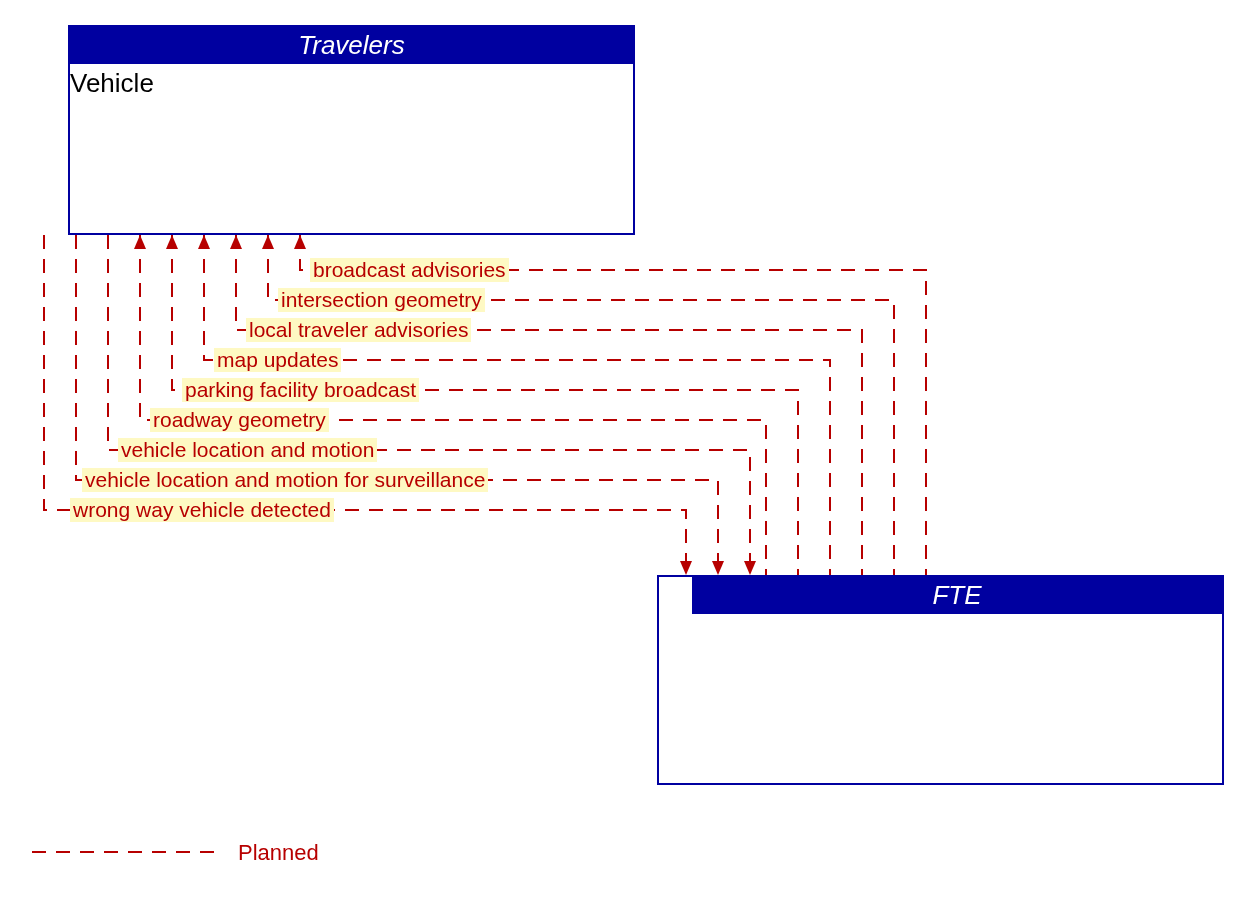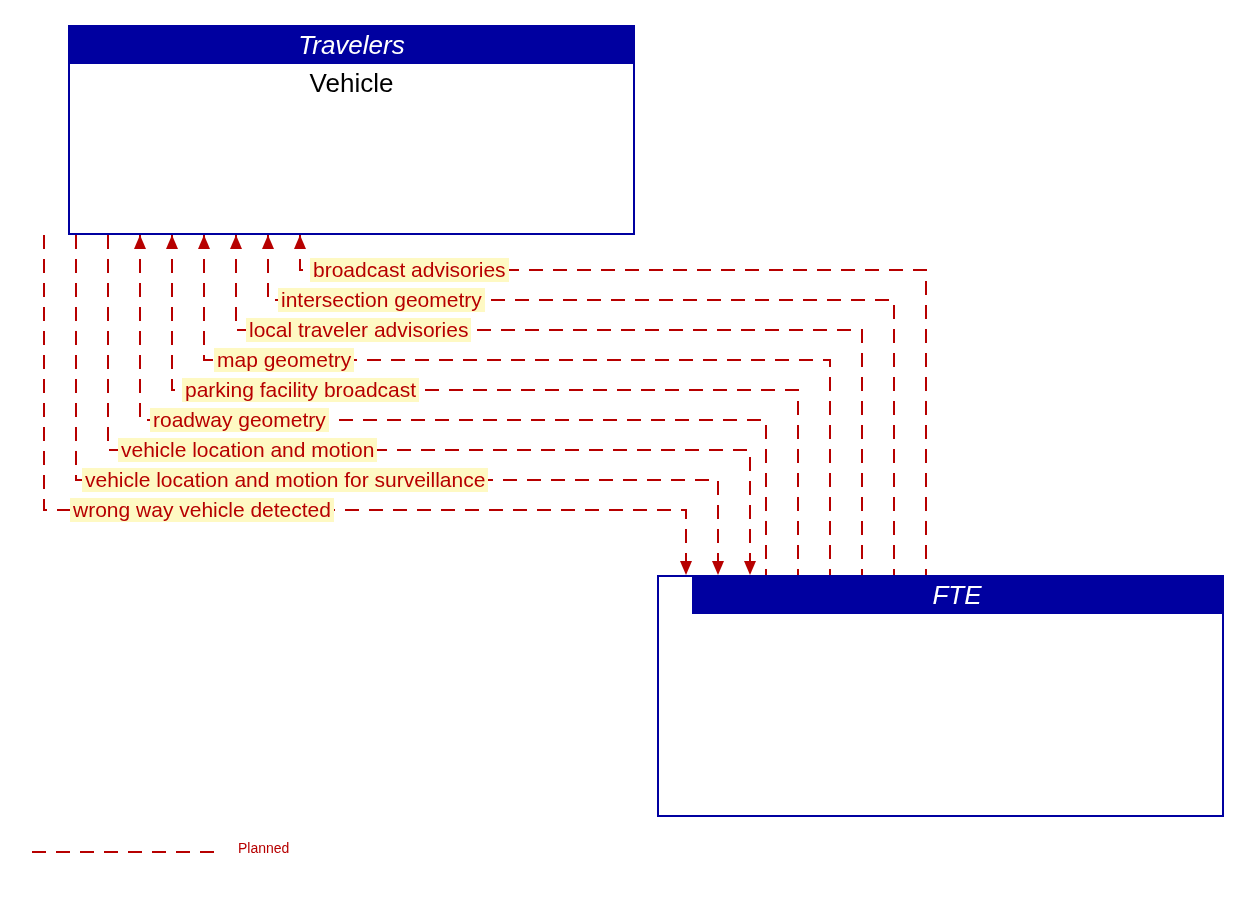--- a/index.html
+++ b/index.html
@@ -23,35 +23,35 @@
     color: #ffffff;
     font-style: italic;
     font-size: 26px;
     text-align: center;
     padding: 3px 0;
     line-height: 1.2;
   }
   .box-title {
     color: #000000;
     font-size: 26px;
-    text-align: center;
+    text-align: left;
     padding: 4px 0 0 0;
   }
   .flow-label {
     position: absolute;
     color: #b70000;
     font-size: 21px;
     white-space: nowrap;
     background: #fef9c3;
     padding: 0 3px;
   }
   .legend {
     position: absolute;
     color: #b70000;
-    font-size: 14px;
+    font-size: 22px;
     display: flex;
     align-items: center;
     gap: 20px;
   }
   svg.connectors {
     position: absolute;
     left: 0;
     top: 0;
     width: 1252px;
     height: 897px;
@@ -68,21 +68,21 @@
   }
 </style>
 </head>
 <body>
 
 <div class="box" style="left:32px; top:25px; width:567px; height:210px;margin-left:36px;">
   <div class="box-header">Travelers</div>
   <div class="box-title">Vehicle</div>
 </div>
 
-<div class="box" style="left:657px; top:575px; width:567px; height:242px;padding-left:33px;">
+<div class="box" style="left:657px; top:575px; width:567px; height:210px;padding-left:33px;">
   <div class="box-header">FTE</div>
 </div>
 
 <svg class="connectors">
 
   <path class="dashed" d="M300 235 L300 270 L926 270 L926 575"></path>
   <polygon class="arrow" points="300,235 294,249 306,249"></polygon>
 
   <path class="dashed" d="M268 235 L268 300 L894 300 L894 575"></path>
   <polygon class="arrow" points="268,235 262,249 274,249"></polygon>
@@ -107,21 +107,21 @@
 
   <path class="dashed" d="M44 235 L44 510 L686 510 L686 575"></path>
   <polygon class="arrow" points="686,575 680,561 692,561"></polygon>
 
   <line class="dashed" x1="32" y1="852" x2="218" y2="852"></line>
 </svg>
 
 <div class="flow-label" style="left:310px; top:258px;">broadcast advisories</div>
 <div class="flow-label" style="left:278px; top:288px;">intersection geometry</div>
 <div class="flow-label" style="left:246px; top:318px;">local traveler advisories</div>
-<div class="flow-label" style="left:214px; top:348px;">map geometry</div>
+<div class="flow-label" style="left:214px; top:348px;">map updates</div>
 <div class="flow-label" style="left:182px; top:378px;">parking facility broadcast</div>
 <div class="flow-label" style="left:150px; top:408px;">roadway geometry</div>
 <div class="flow-label" style="left:118px; top:438px;">vehicle location and motion</div>
 <div class="flow-label" style="left:82px; top:468px;">vehicle location and motion for surveillance</div>
 <div class="flow-label" style="left:70px; top:498px;">wrong way vehicle detected</div>
 
 <div class="legend" style="left:238px; top:840px;">
   <span>Planned</span>
 </div>
 

